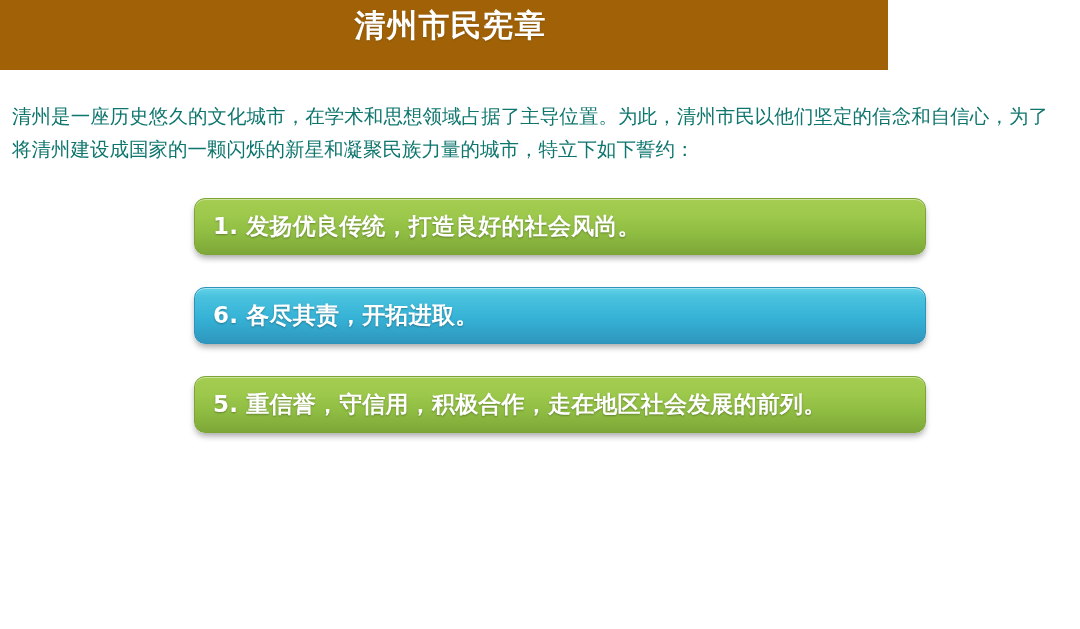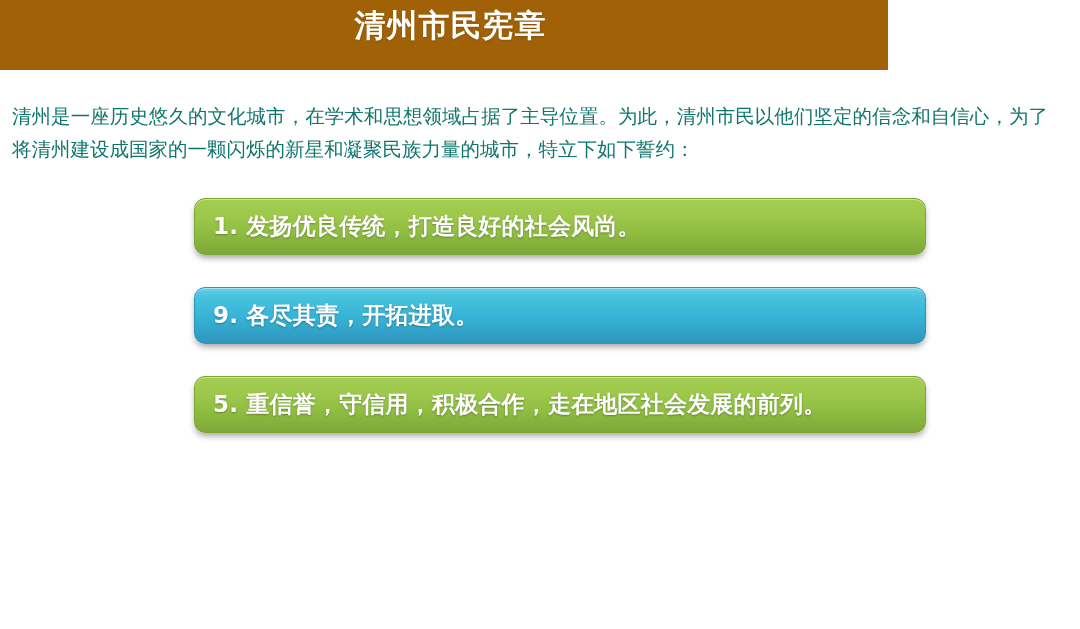--- a/index.html
+++ b/index.html
@@ -108,18 +108,18 @@
   <h1 class="header-title">清州市民宪章</h1>
 </div>
 
 <p class="intro-paragraph">清州是一座历史悠久的文化城市，在学术和思想领域占据了主导位置。为此，清州市民以他们坚定的信念和自信心，为了将清州建设成国家的一颗闪烁的新星和凝聚民族力量的城市，特立下如下誓约：</p>
 
 <ul class="pledge-list">
   <li class="pledge-item green">
     <span class="pledge-text">1. 发扬优良传统，打造良好的社会风尚。</span>
   </li>
   <li class="pledge-item blue">
-    <span class="pledge-text">9. 各尽其责，开拓进取。</span>
+    <span class="pledge-text">6. 各尽其责，开拓进取。</span>
   </li>
   <li class="pledge-item green">
     <span class="pledge-text">5. 重信誉，守信用，积极合作，走在地区社会发展的前列。</span>
   </li>
 </ul>
 
 </body></html>

